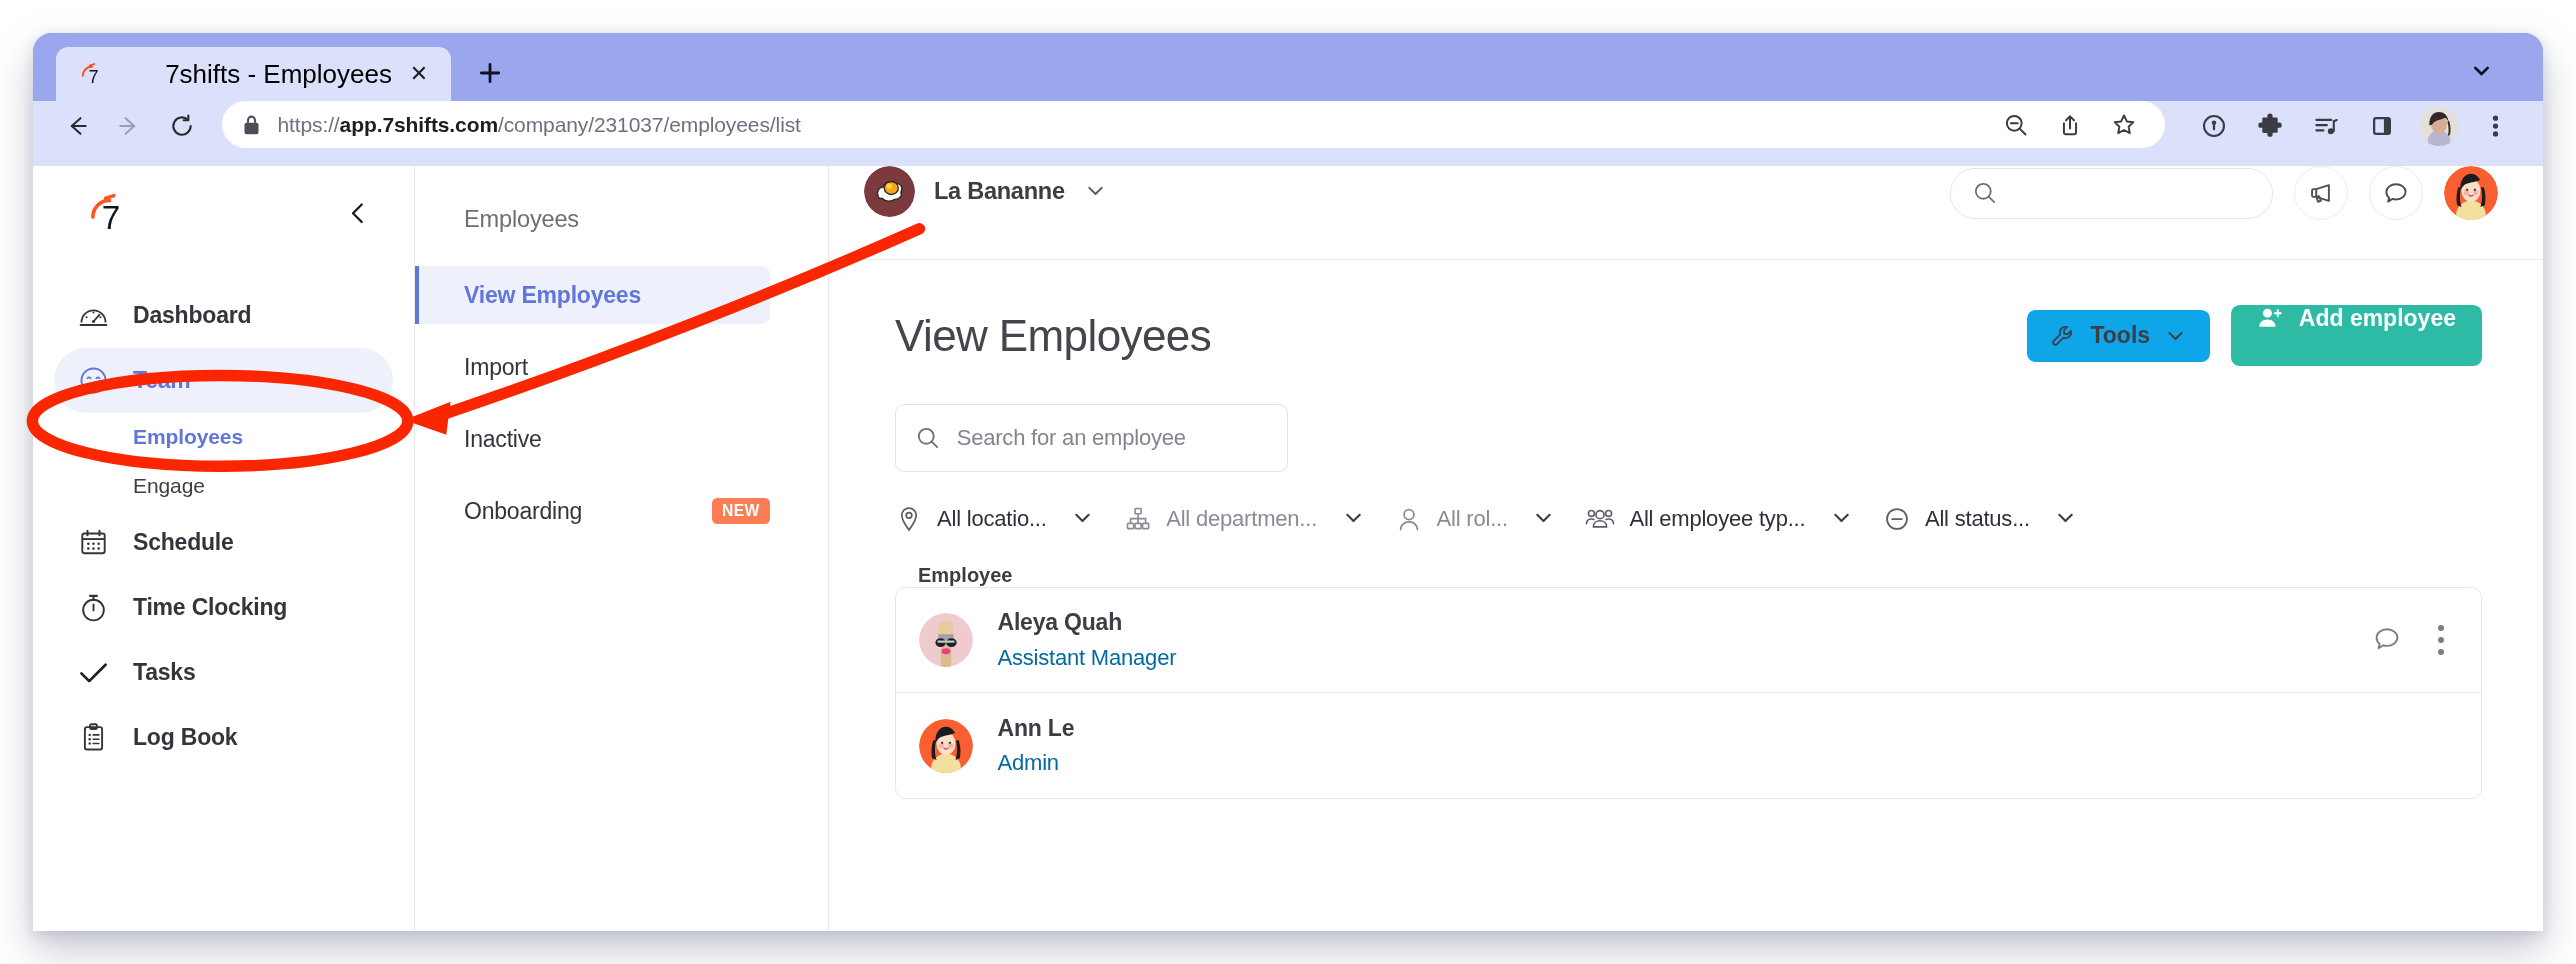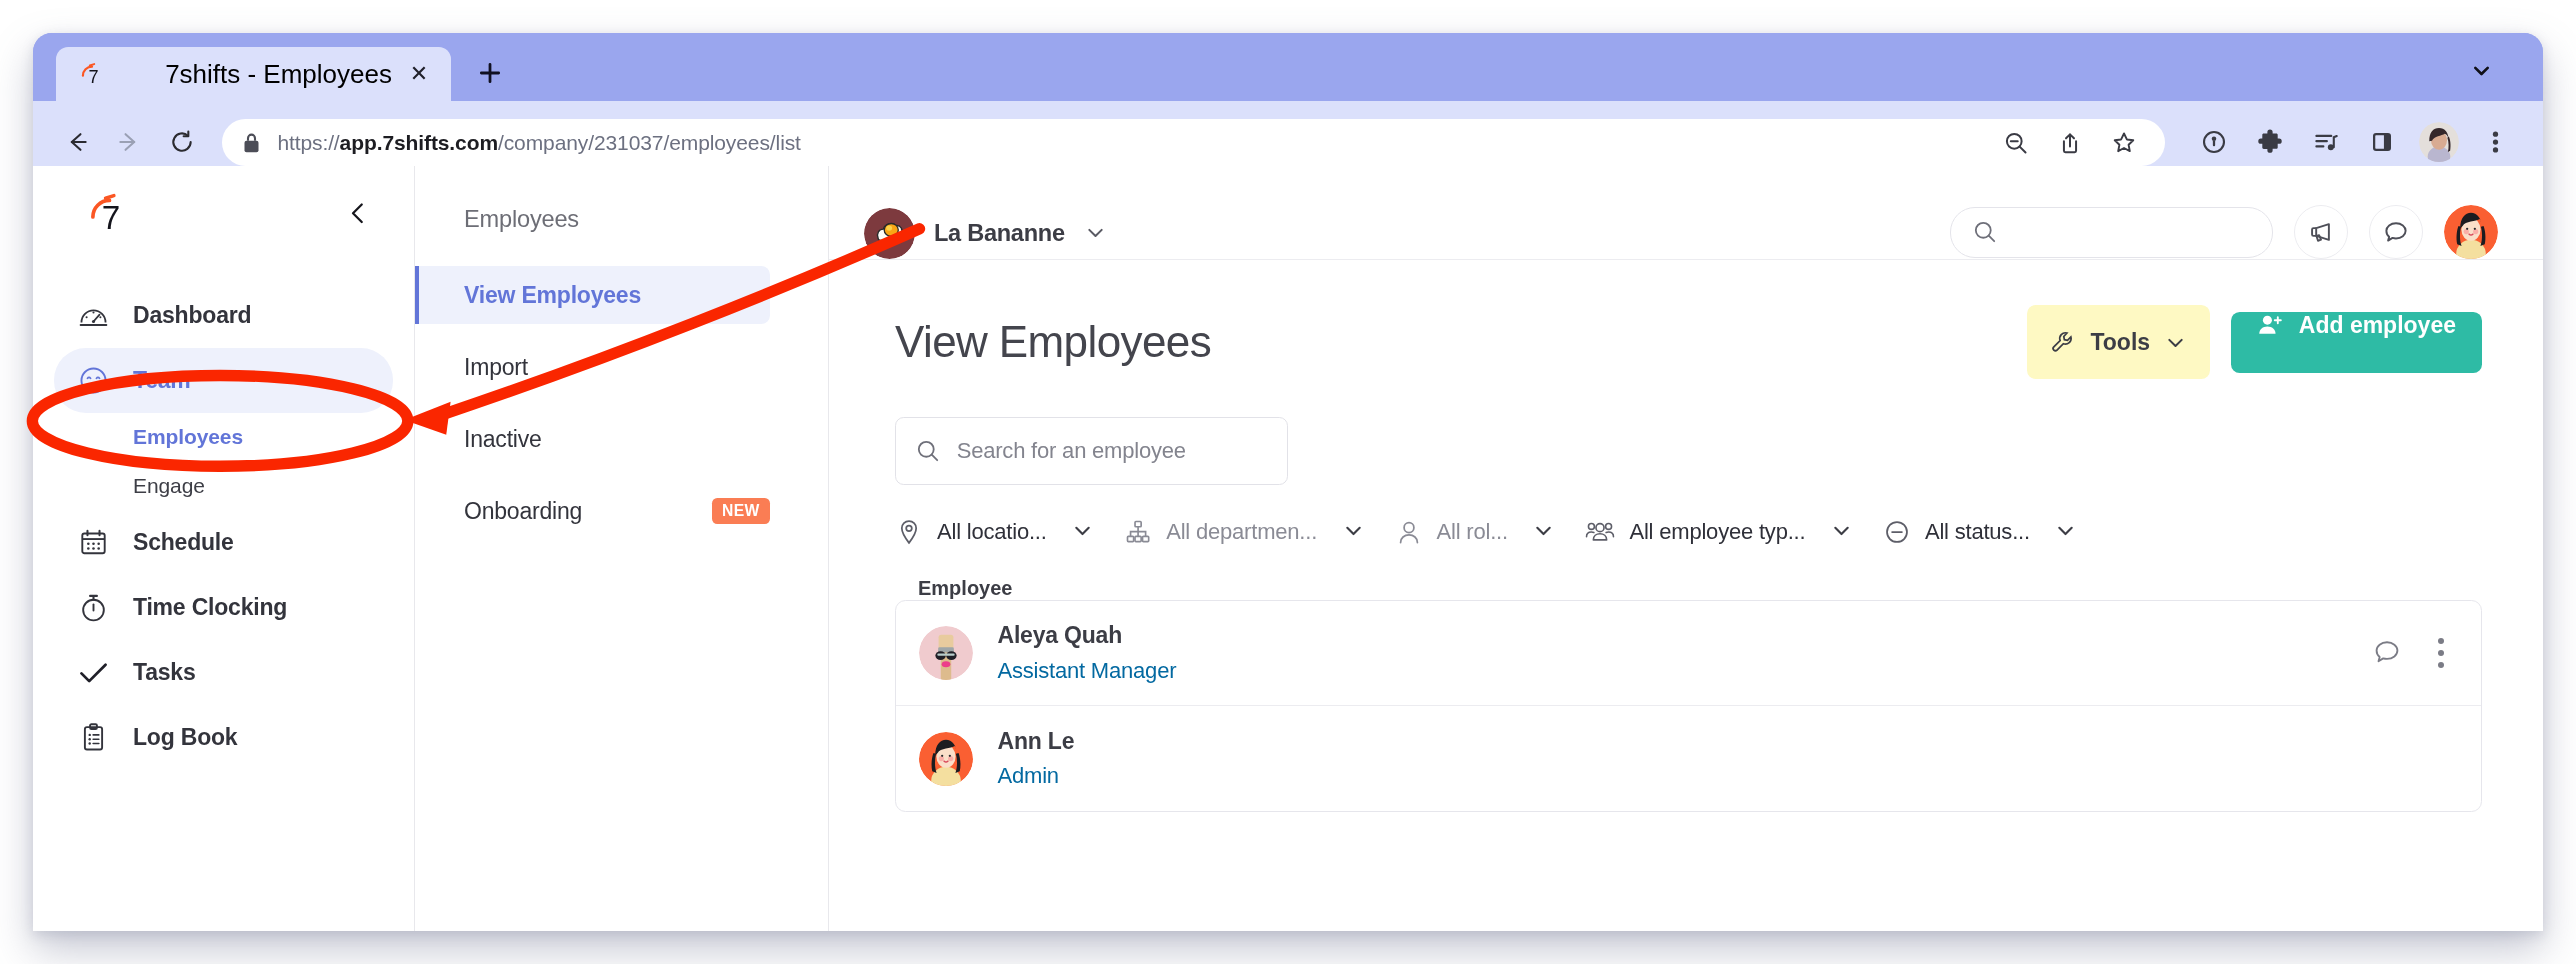--- a/index.html
+++ b/index.html
@@ -70,21 +70,21 @@
     right: 47px; bottom: 15.7px;
     width: 30px; height: 30px;
     display: flex; align-items: center; justify-content: center;
   }
 
   
   .toolbar {
     height: 65px;
     background: #dbe0fb;
     display: flex;
-    align-items: flex-end;
+    align-items: flex-start;
     padding: 0 23px 0 19px;
     gap: 3.5px;
   }
   .nav-btn {
     width: 49px; height: 49px;
     display: flex; align-items: center; justify-content: center;
     color: #2b2b31;
     flex: 0 0 auto;
   }
   .nav-btn.disabled { color: #9aa0b4; }
@@ -225,21 +225,21 @@
     border-radius: 5.2px;
     letter-spacing: 0.3px;
   }
 
   
   .main { flex: 1; min-width: 0; display: flex; flex-direction: column; background: #ffffff; }
   .appbar {
     height: 94px;
     border-bottom: 0.9px solid #ececf0;
     display: flex;
-    align-items: flex-end;
+    align-items: flex-start;
     padding: 0 45px 0 35px;
     gap: 23px;
   }
   .company {
     display: flex; align-items: center; gap: 19px;
   }
   .company-avatar {
     width: 51px; height: 51px; border-radius: 50%;
     overflow: hidden; flex: 0 0 51px;
   }
@@ -267,22 +267,22 @@
     width: 54px; height: 54px; border-radius: 50%;
     overflow: hidden; flex: 0 0 54px;
   }
 
   
   .content { flex: 1; padding: 45px 61px 0 66px; min-width: 0; overflow: hidden; }
   .content-head { display: flex; align-items: center; }
   .page-title { font-size: 44px; color: #44454d; font-weight: 400; letter-spacing: -0.6px; }
   .head-actions { margin-left: auto; display: flex; align-items: center; gap: 21px; }
   .btn-tools {
-    height: 74px;
-    background: #fef9c3;
+    height: 52px;
+    background: #0ea5e9;
     border-radius: 8.7px;
     display: flex; align-items: center; gap: 14px;
     padding: 0 23px;
     font-size: 23px; font-weight: 700; color: #3c3d45;
   }
   .btn-add {
     height: 61px;
     background: #2ebba5;
     border-radius: 8.7px;
     display: flex; gap: 15.7px;

